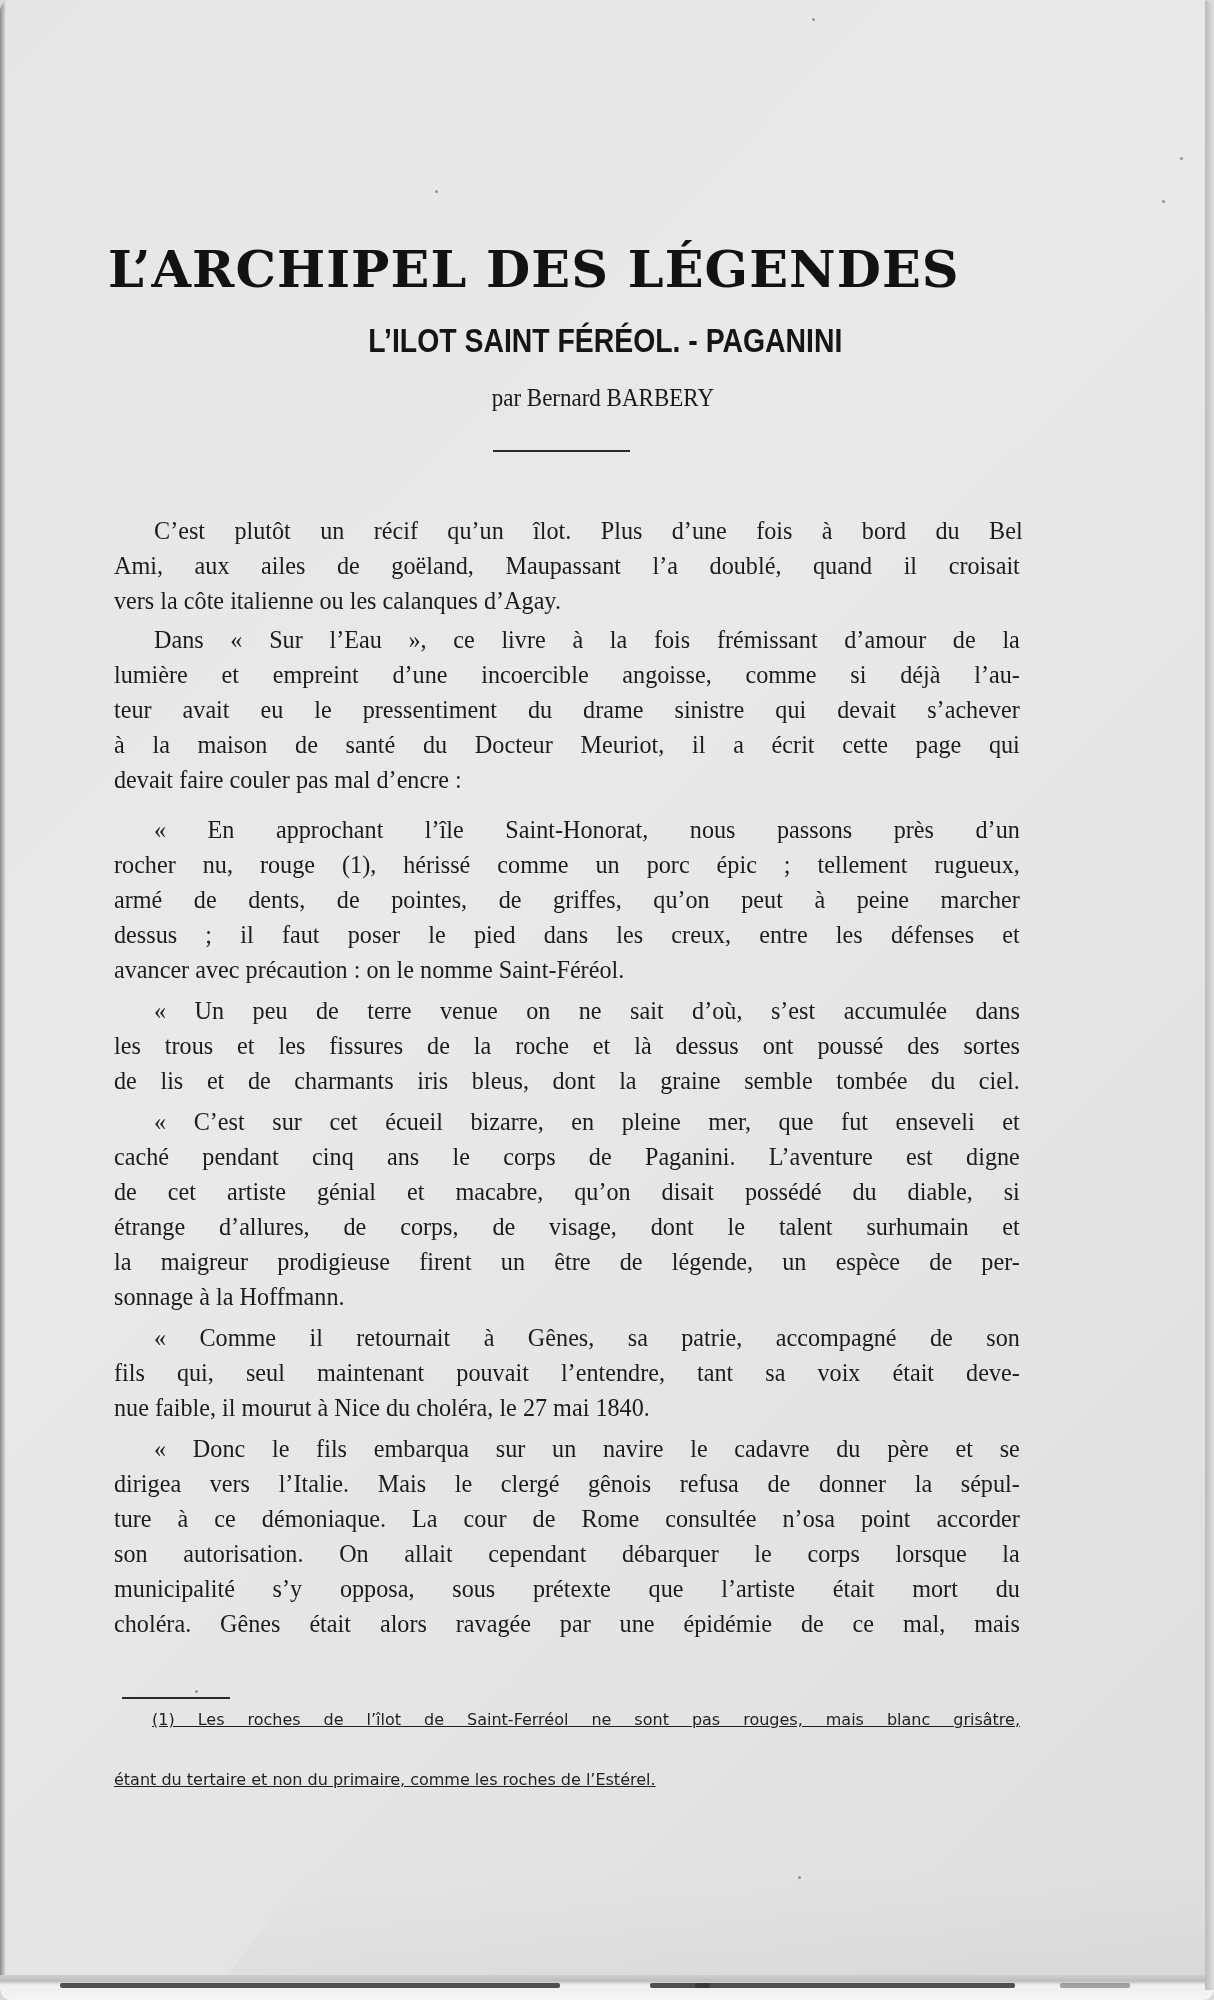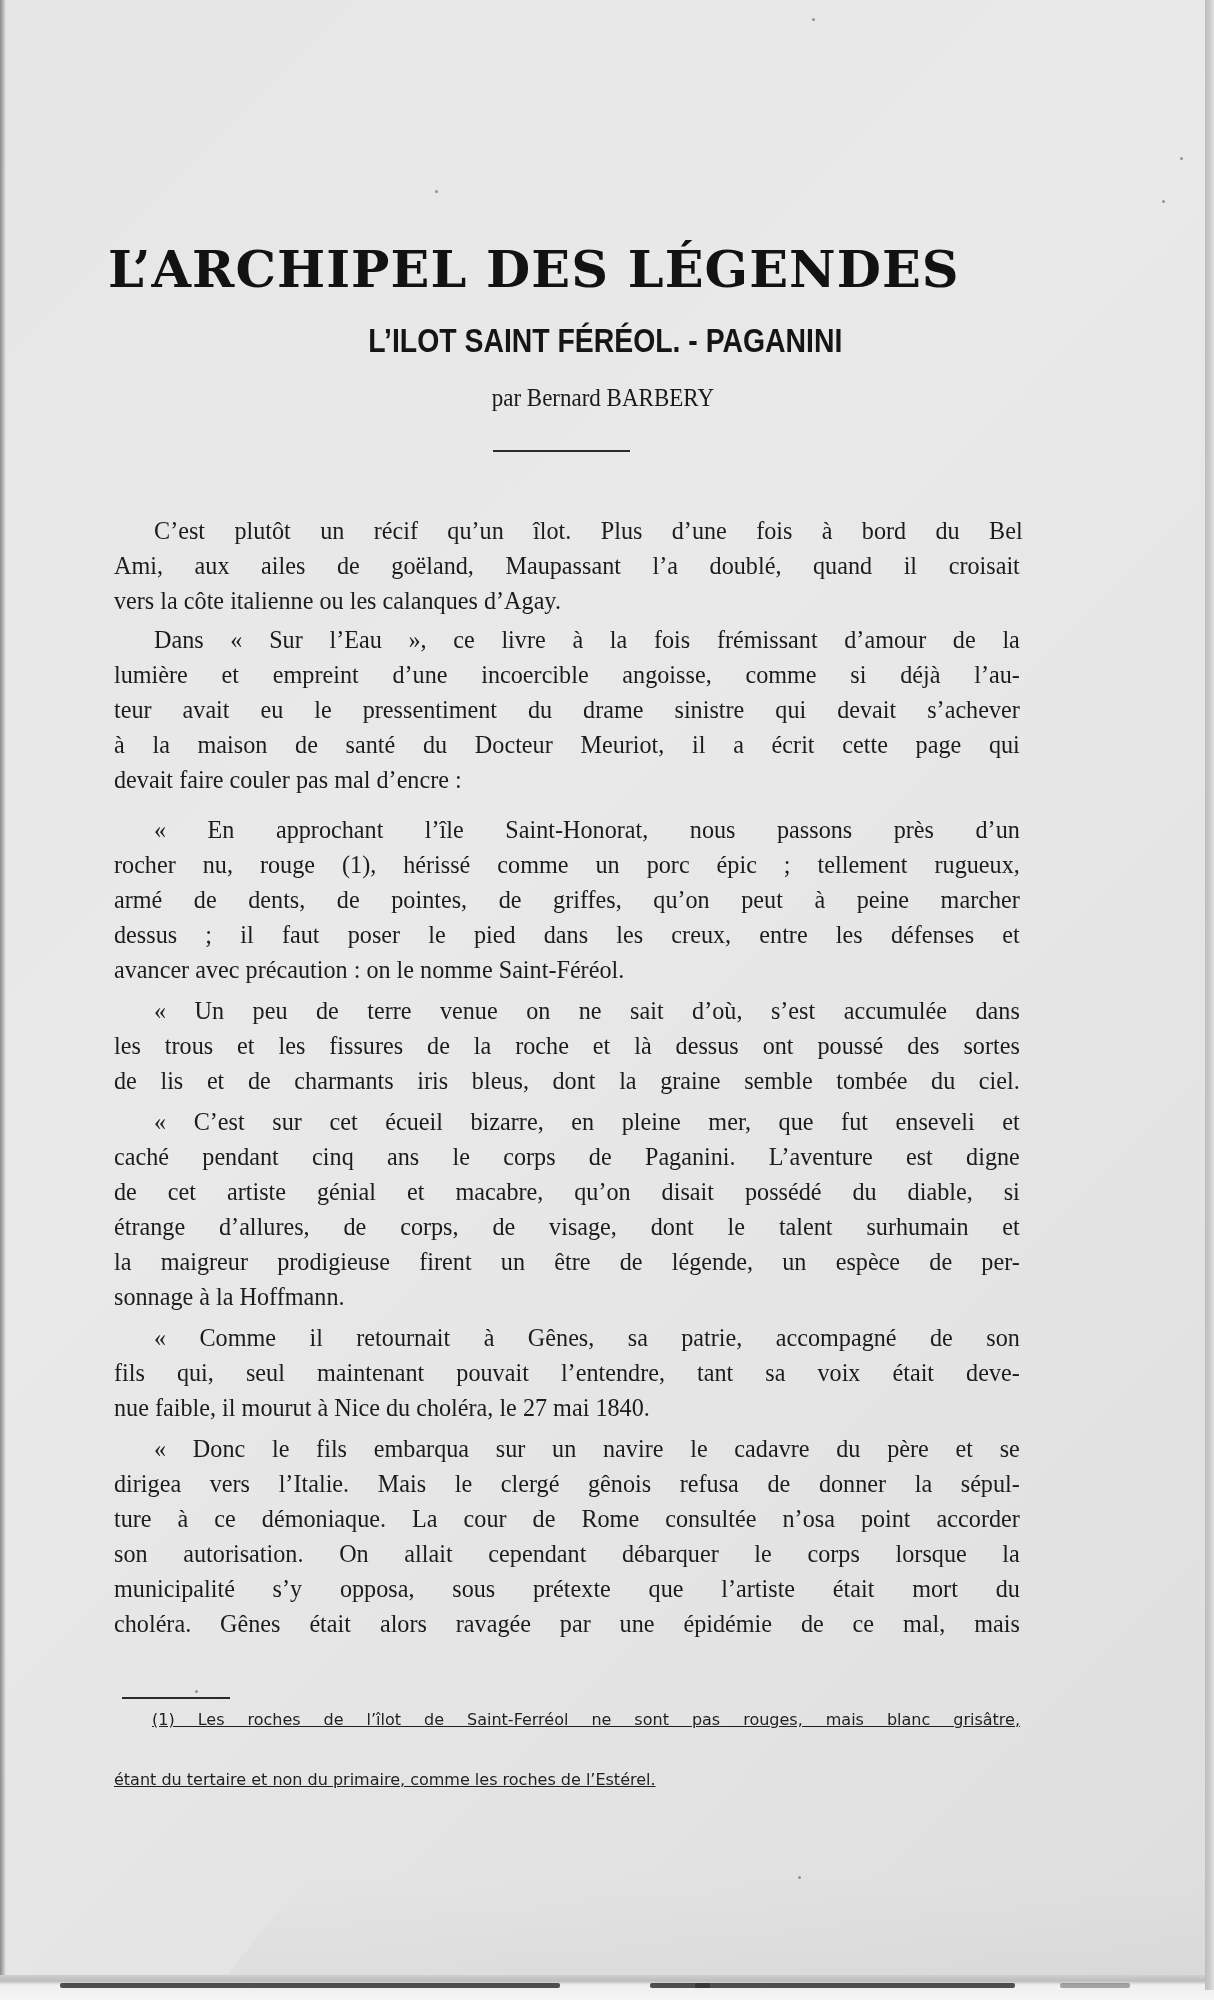--- a/index.html
+++ b/index.html
@@ -14,20 +14,21 @@
       background: #d9d9d9;
     }
     .page {
       position: absolute;
       left: 0;
       top: 0;
       width: 1214px;
       height: 2000px;
       background: linear-gradient(135deg, #e6e6e6 0%, #e9e9e9 40%, #e4e4e4 70%, #dedede 100%);
       overflow: hidden;
+      border-radius: 11px;
     }
     .page::before {
       
       content: "";
       position: absolute;
       left: 0; top: 0;
       width: 6px; height: 2000px;
       background: linear-gradient(to right, #8a8a8a, #c8c8c8 70%, transparent);
     }
     .page::after {

